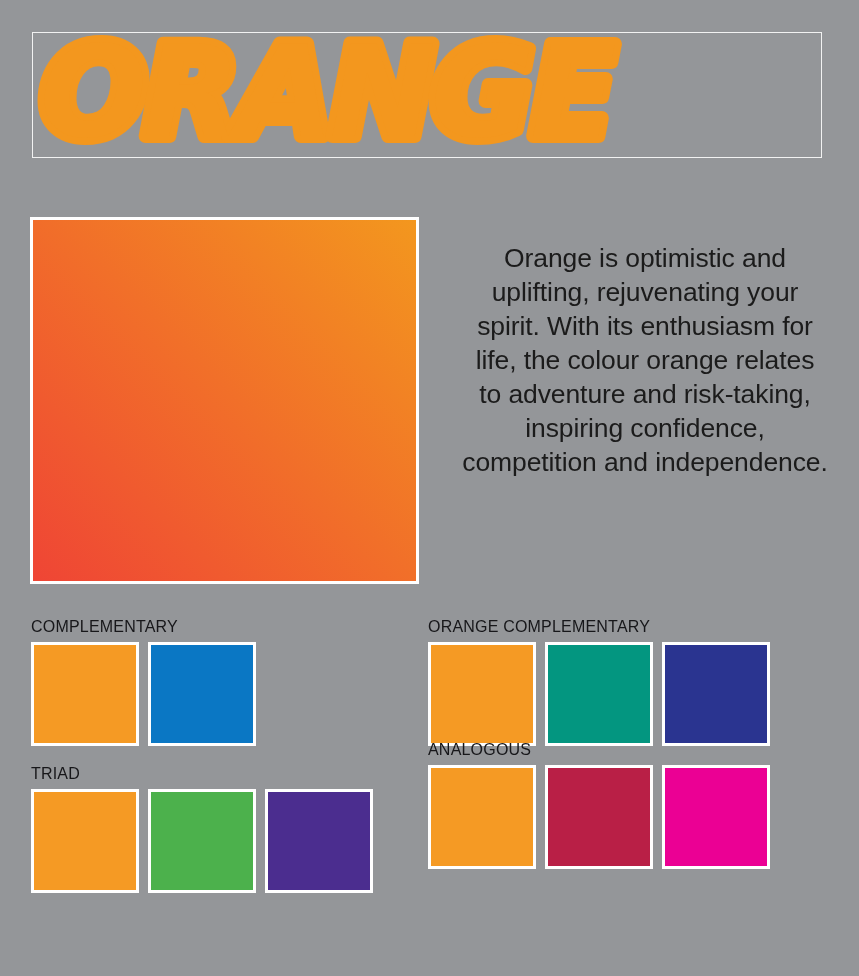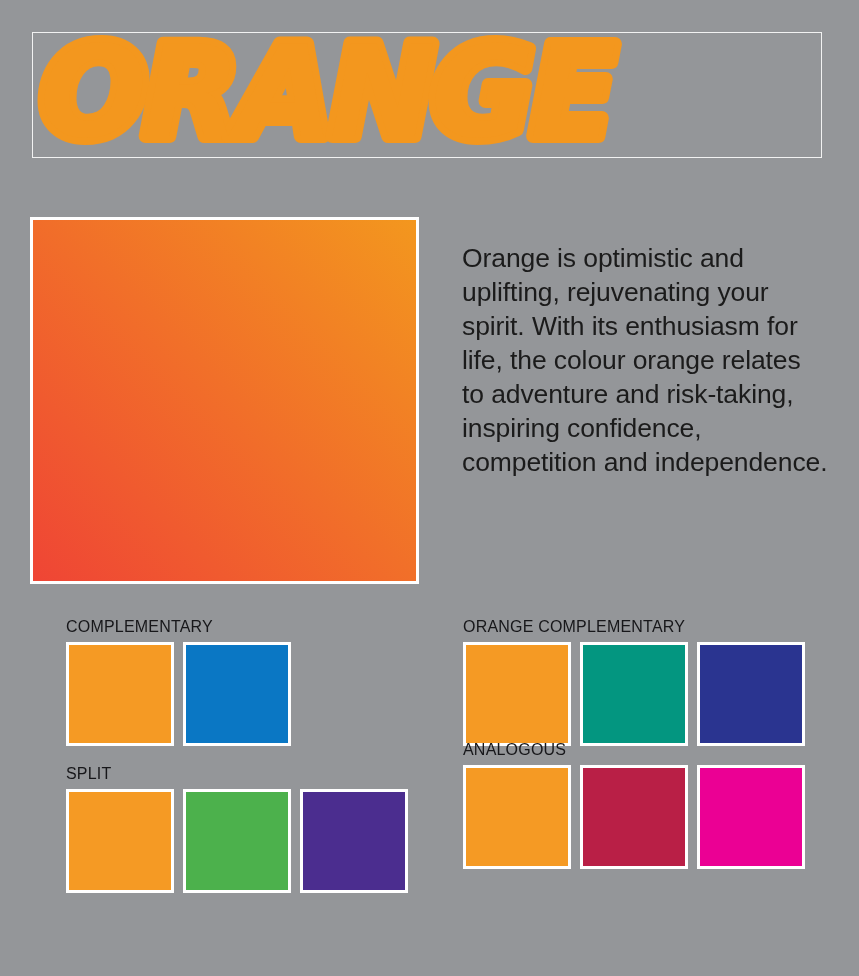--- a/index.html
+++ b/index.html
@@ -67,21 +67,20 @@
     width: 366px;
     font-size: 26.5px;
     line-height: 34px;
     color: #1b1b1b;
     letter-spacing: -0.1px;
   }
 
   
   .harmony-group {
     position: absolute;
-    margin-left: 35px;
   }
   .harmony-label {
     font-size: 16px;
     color: #17171a;
     letter-spacing: 0.2px;
     margin-bottom: 6px;
     white-space: nowrap;
   }
   .swatch-row {
     display: flex;
@@ -105,41 +104,41 @@
 <div id="title-block" style="border-color: rgb(242, 242, 242);"></div>
 
 <div id="title-text">
   <svg width="800" height="170" viewBox="0 0 800 170" aria-hidden="true">
     <text id="title-glyphs" x="0" y="126" fill="#f3971e" stroke="#f3971e" stroke-width="14">ORANGE</text>
   </svg>
 </div>
 
 <div id="hero-swatch" style="background: linear-gradient(225deg, rgb(243, 151, 30), rgb(239, 69, 53)); border-color: rgb(255, 255, 255);"></div>
 
-<p id="description" style="color: rgb(27, 27, 27);">Orange is optimistic and uplifting, rejuvenating your spirit. With its enthusiasm for life, the colour orange relates to adventure and risk-taking, inspiring confidence, competition and independence.</p>
+<p id="description" style="color: rgb(27, 27, 27); text-align: center;">Orange is optimistic and uplifting, rejuvenating your spirit. With its enthusiasm for life, the colour orange relates to adventure and risk-taking, inspiring confidence, competition and independence.</p>
 
 <div class="harmony-group" id="group-complementary">
   <div class="harmony-label">COMPLEMENTARY</div>
   <div class="swatch-row">
     <div class="swatch" style="background: rgb(245, 154, 36);"></div>
     <div class="swatch" style="background: rgb(10, 119, 196);"></div>
   </div>
 </div>
 
 <div class="harmony-group" id="group-split-complementary">
   <div class="harmony-label">ORANGE COMPLEMENTARY</div>
   <div class="swatch-row">
     <div class="swatch" style="background: rgb(245, 154, 36);"></div>
     <div class="swatch" style="background: rgb(3, 150, 128);"></div>
     <div class="swatch" style="background: rgb(42, 52, 144);"></div>
   </div>
 </div>
 
 <div class="harmony-group" id="group-triad">
-  <div class="harmony-label">SPLIT</div>
+  <div class="harmony-label">TRIAD</div>
   <div class="swatch-row">
     <div class="swatch" style="background: rgb(245, 154, 36);"></div>
     <div class="swatch" style="background: rgb(76, 177, 76);"></div>
     <div class="swatch" style="background: rgb(75, 45, 143);"></div>
   </div>
 </div>
 
 <div class="harmony-group" id="group-analogous">
   <div class="harmony-label">ANALOGOUS</div>
   <div class="swatch-row">

